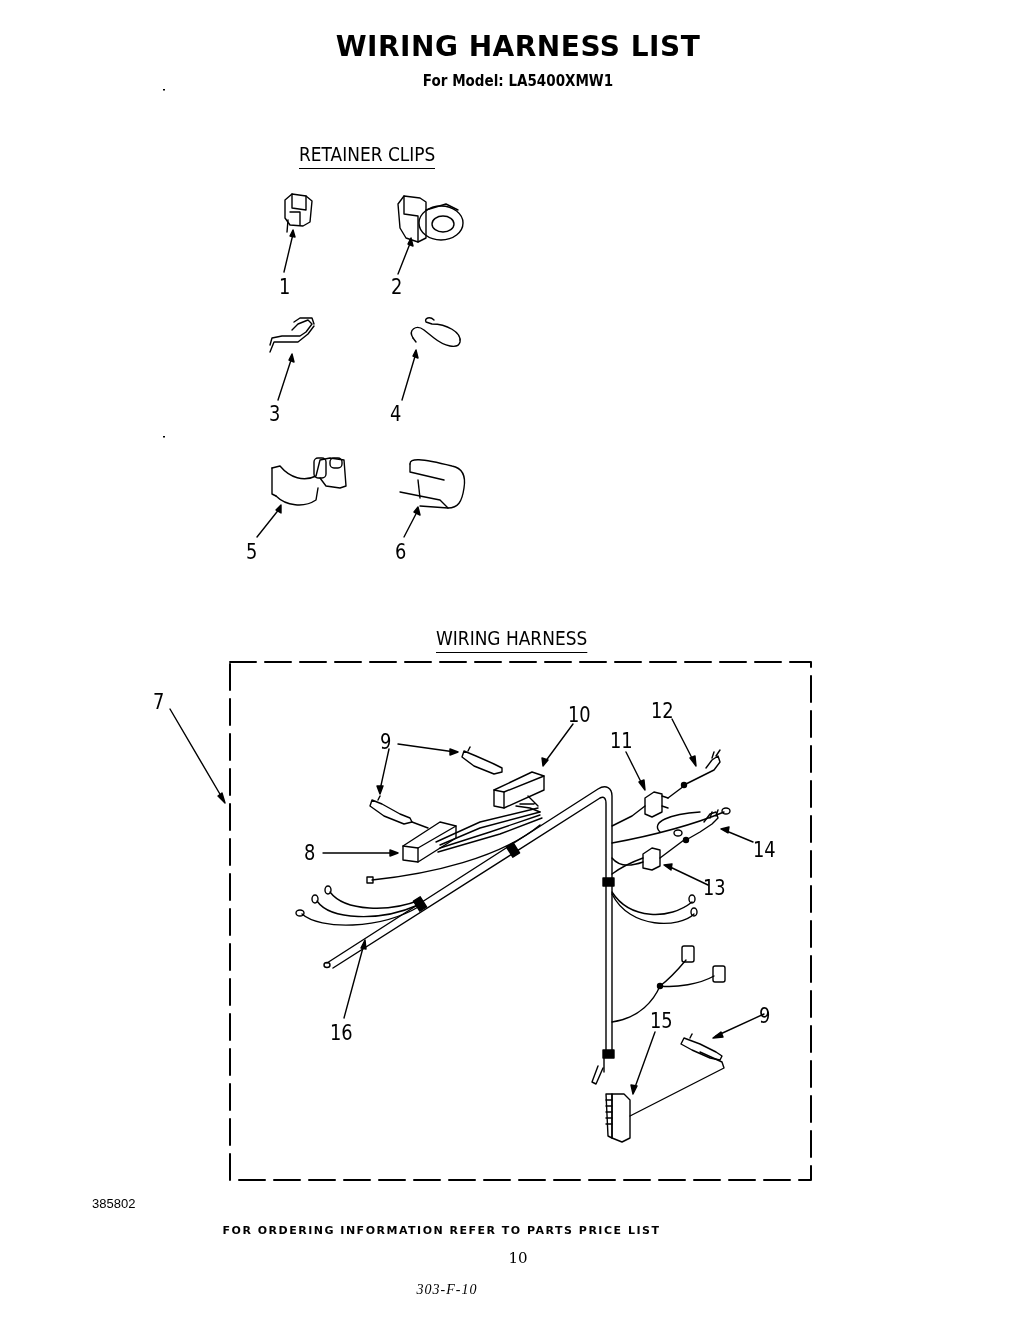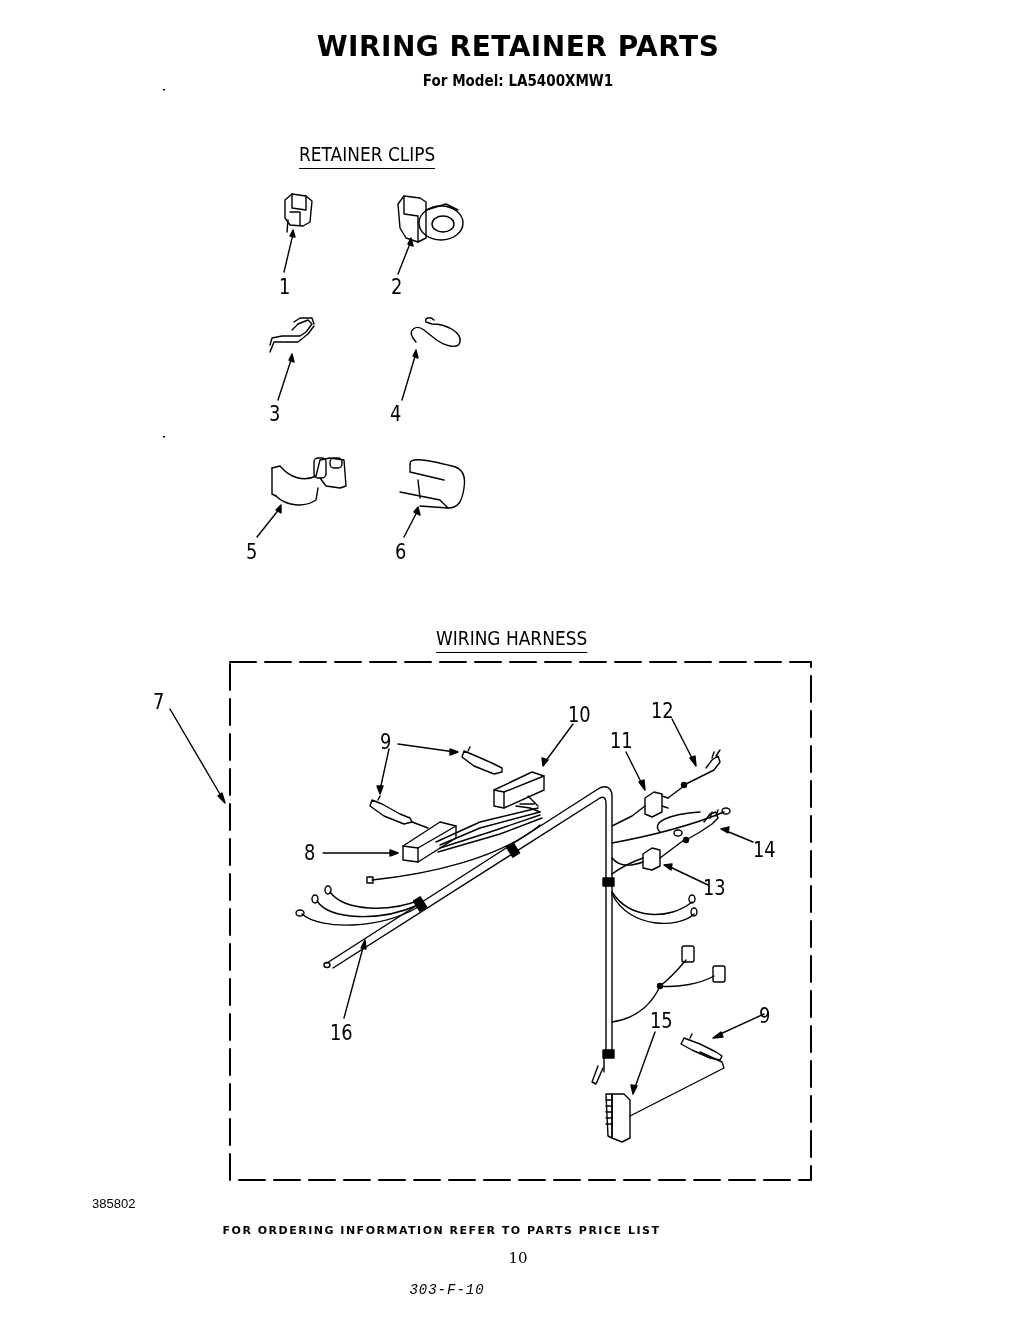--- a/index.html
+++ b/index.html
@@ -5,27 +5,27 @@
   html, body { margin: 0; padding: 0; background: #ffffff; }
   body { width: 1036px; height: 1326px; position: relative; overflow: hidden; color: #000; font-family: "DejaVu Sans", sans-serif; }
   .abs { position: absolute; }
   .title { left: 0; width: 1036px; top: 30px; text-align: center; font-family: "DejaVu Sans", sans-serif; font-weight: bold; font-size: 28px; letter-spacing: 0.5px; }
   .subtitle { left: 0; width: 1036px; top: 72px; text-align: center; font-family: "DejaVu Sans", sans-serif; font-weight: bold; font-size: 15px; transform: scaleX(0.9); }
   .section-heading { font-family: "DejaVu Sans", sans-serif; font-size: 20px; transform: scaleX(0.85); transform-origin: left top; border-bottom: 1.5px solid #000; padding-bottom: 2px; white-space: nowrap; }
   .callout { font-family: "DejaVu Sans", sans-serif; font-size: 21px; transform: scaleX(0.85); transform-origin: left top; }
   .footer-note { left: 0; width: 883px; top: 1224px; text-align: center; font-family: "DejaVu Sans", sans-serif; font-weight: bold; font-size: 11px; letter-spacing: 1.5px; }
   .page-number { left: 0; width: 1036px; top: 1249px; text-align: center; font-family: "DejaVu Serif", serif; font-size: 15px; }
   .doc-number { left: 92px; top: 1196px; font-family: Liberation Sans, sans-serif; font-size: 13px; }
-  .ref-code { left: 0; width: 894px; top: 1282px; text-align: center; font-family: Liberation Mono, monospace; font-style: italic; font-size: 14px; letter-spacing: 1px; }
+  .ref-code { left: 0; width: 894px; top: 1282px; text-align: center; font-family: Liberation Serif, serif; font-style: italic; font-size: 14px; letter-spacing: 1px; }
   svg.drawing { position: absolute; left: 0; top: 0; }
 </style>
 </head>
 <body>
 
-<div class="abs title">WIRING RETAINER PARTS</div>
+<div class="abs title">WIRING HARNESS LIST</div>
 <div class="abs subtitle">For Model: LA5400XMW1</div>
 
 <div class="abs section-heading" style="left:299px; top:142px;">RETAINER CLIPS</div>
 
 <div class="abs callout" style="left:279px; top:275px;">1</div>
 <div class="abs callout" style="left:391px; top:275px;">2</div>
 <div class="abs callout" style="left:269px; top:402px;">3</div>
 <div class="abs callout" style="left:390px; top:402px;">4</div>
 <div class="abs callout" style="left:246px; top:540px;">5</div>
 <div class="abs callout" style="left:395px; top:540px;">6</div>

